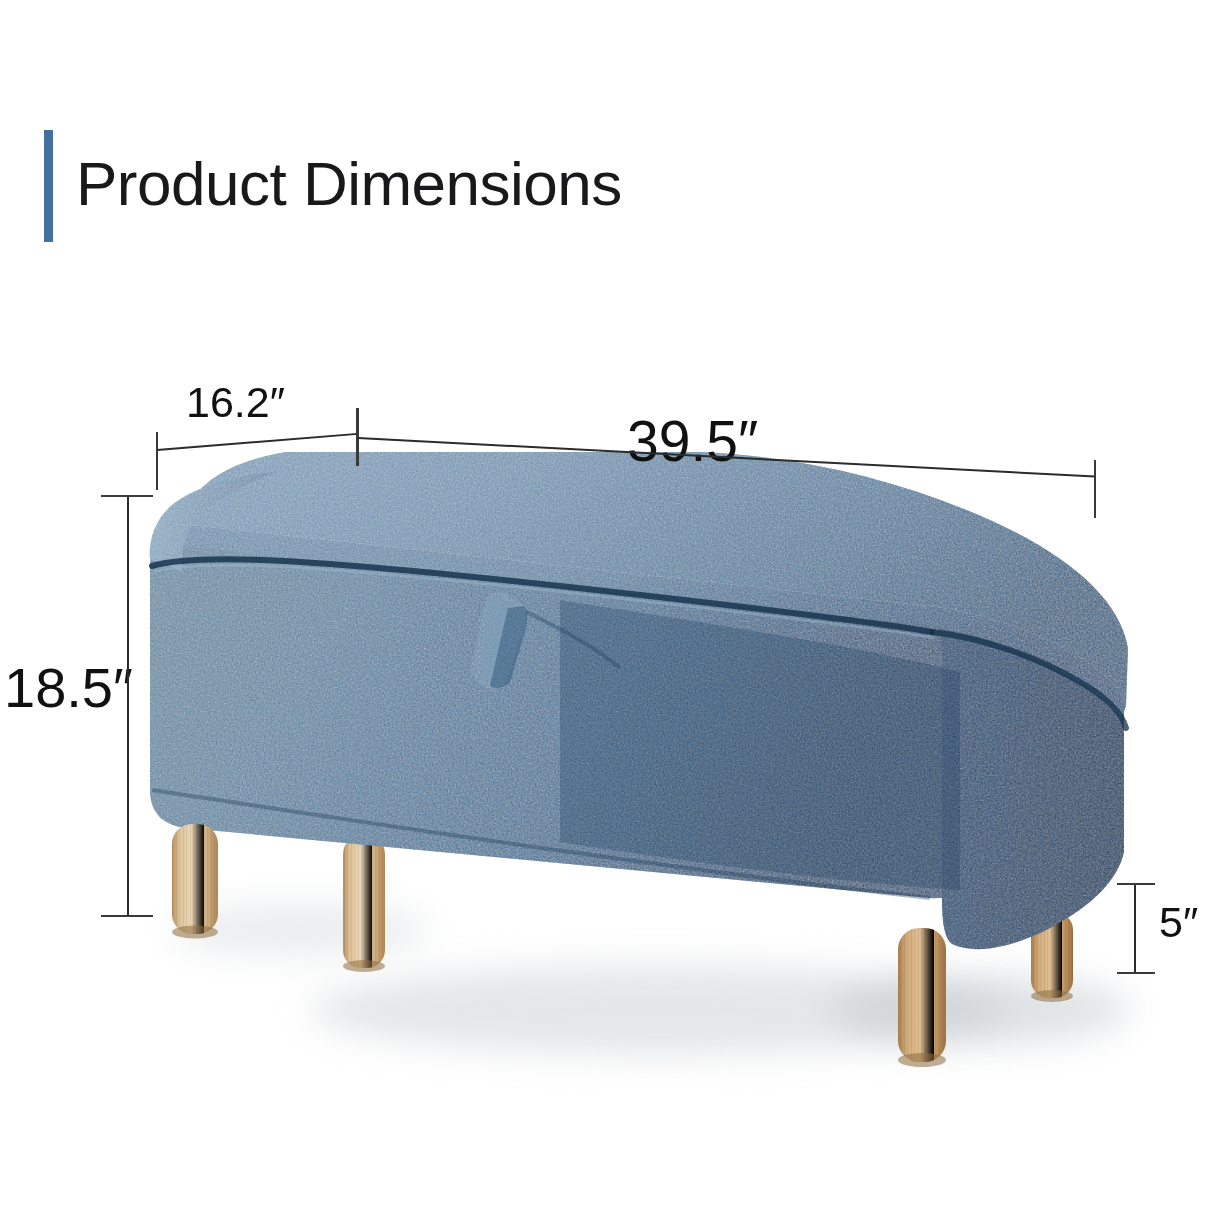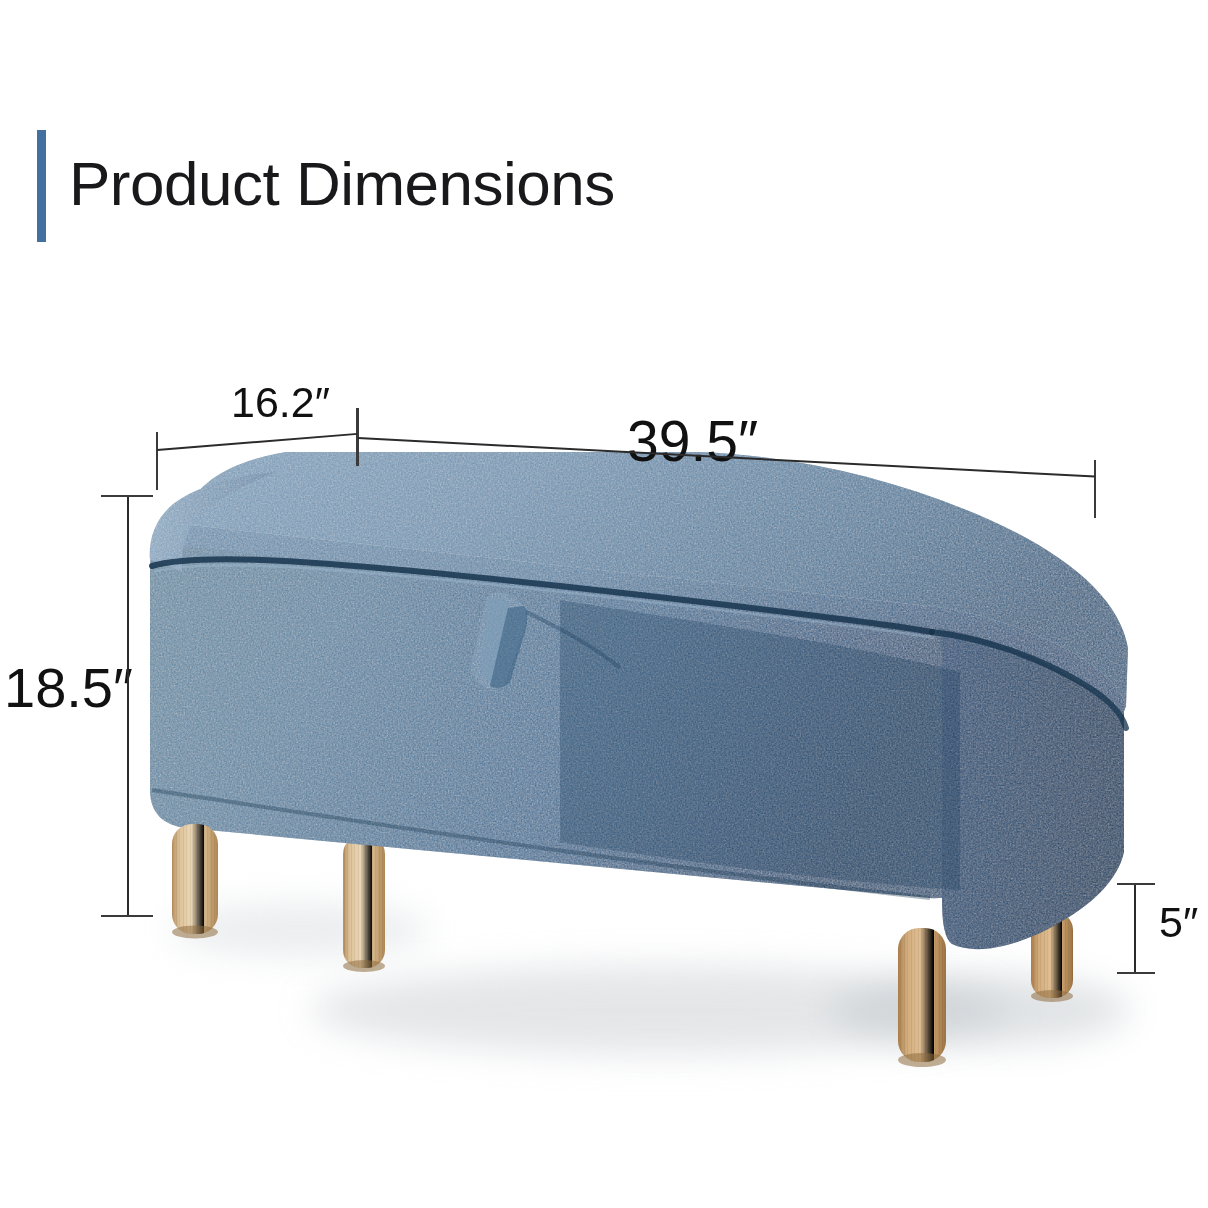--- a/index.html
+++ b/index.html
@@ -1,37 +1,37 @@
 <!DOCTYPE html>
 <html><head>
 <meta charset="utf-8">
 <style>
   * { margin:0; padding:0; box-sizing:border-box; }
   html,body { width:1208px; height:1208px; background:#ffffff;
               font-family:"Liberation Sans", sans-serif; overflow:hidden; }
   #stage { position:relative; width:1208px; height:1208px; background:#fff; }
 
   
-  #title-block { position:absolute; left:37px; top:128px; width:900px; height:116px; }
+  #title-block { position:absolute; left:44px; top:128px; width:900px; height:116px; }
   #accent-bar { position:absolute; left:0; top:2px; width:9px; height:112px;
                 background:#43709F; }
   #title-text { position:absolute; left:32px; top:6px; font-size:62px;
                 font-weight:400; color:#19191b; letter-spacing:-0.5px;
                 white-space:nowrap; line-height:100px; }
 
   
   .dim-label { position:absolute; color:#111; font-weight:400; white-space:nowrap; }
   .rule { position:absolute; background:#2b2b2b; }
   .tick-v { position:absolute; width:2px; background:#3a3a3a; }
   .tick-h { position:absolute; height:2px; background:#3a3a3a; }
   .slope { position:absolute; height:0; border-top:2px solid #2b2b2b;
            transform-origin:0 0; }
 
   
-  #lbl-depth { left:186px; top:378px; font-size:43px;margin-left:45px; }
+  #lbl-depth { left:186px; top:378px; font-size:43px; }
   #ext-depth-l { left:156px; top:432px; height:58px; }
   #ext-depth-r { left:356px; top:408px; height:58px; }
   #line-depth { left:157px; top:449px; width:201px; transform:rotate(-4.6deg); }
 
   
   #lbl-width { left:627px; top:408px; font-size:57px; }
   #ext-width-l { left:357px; top:408px; height:58px; }
   #ext-width-r { left:1094px; top:460px; height:58px; }
   #line-width { left:358px; top:437px; width:738px; transform:rotate(3.0deg); }
 

